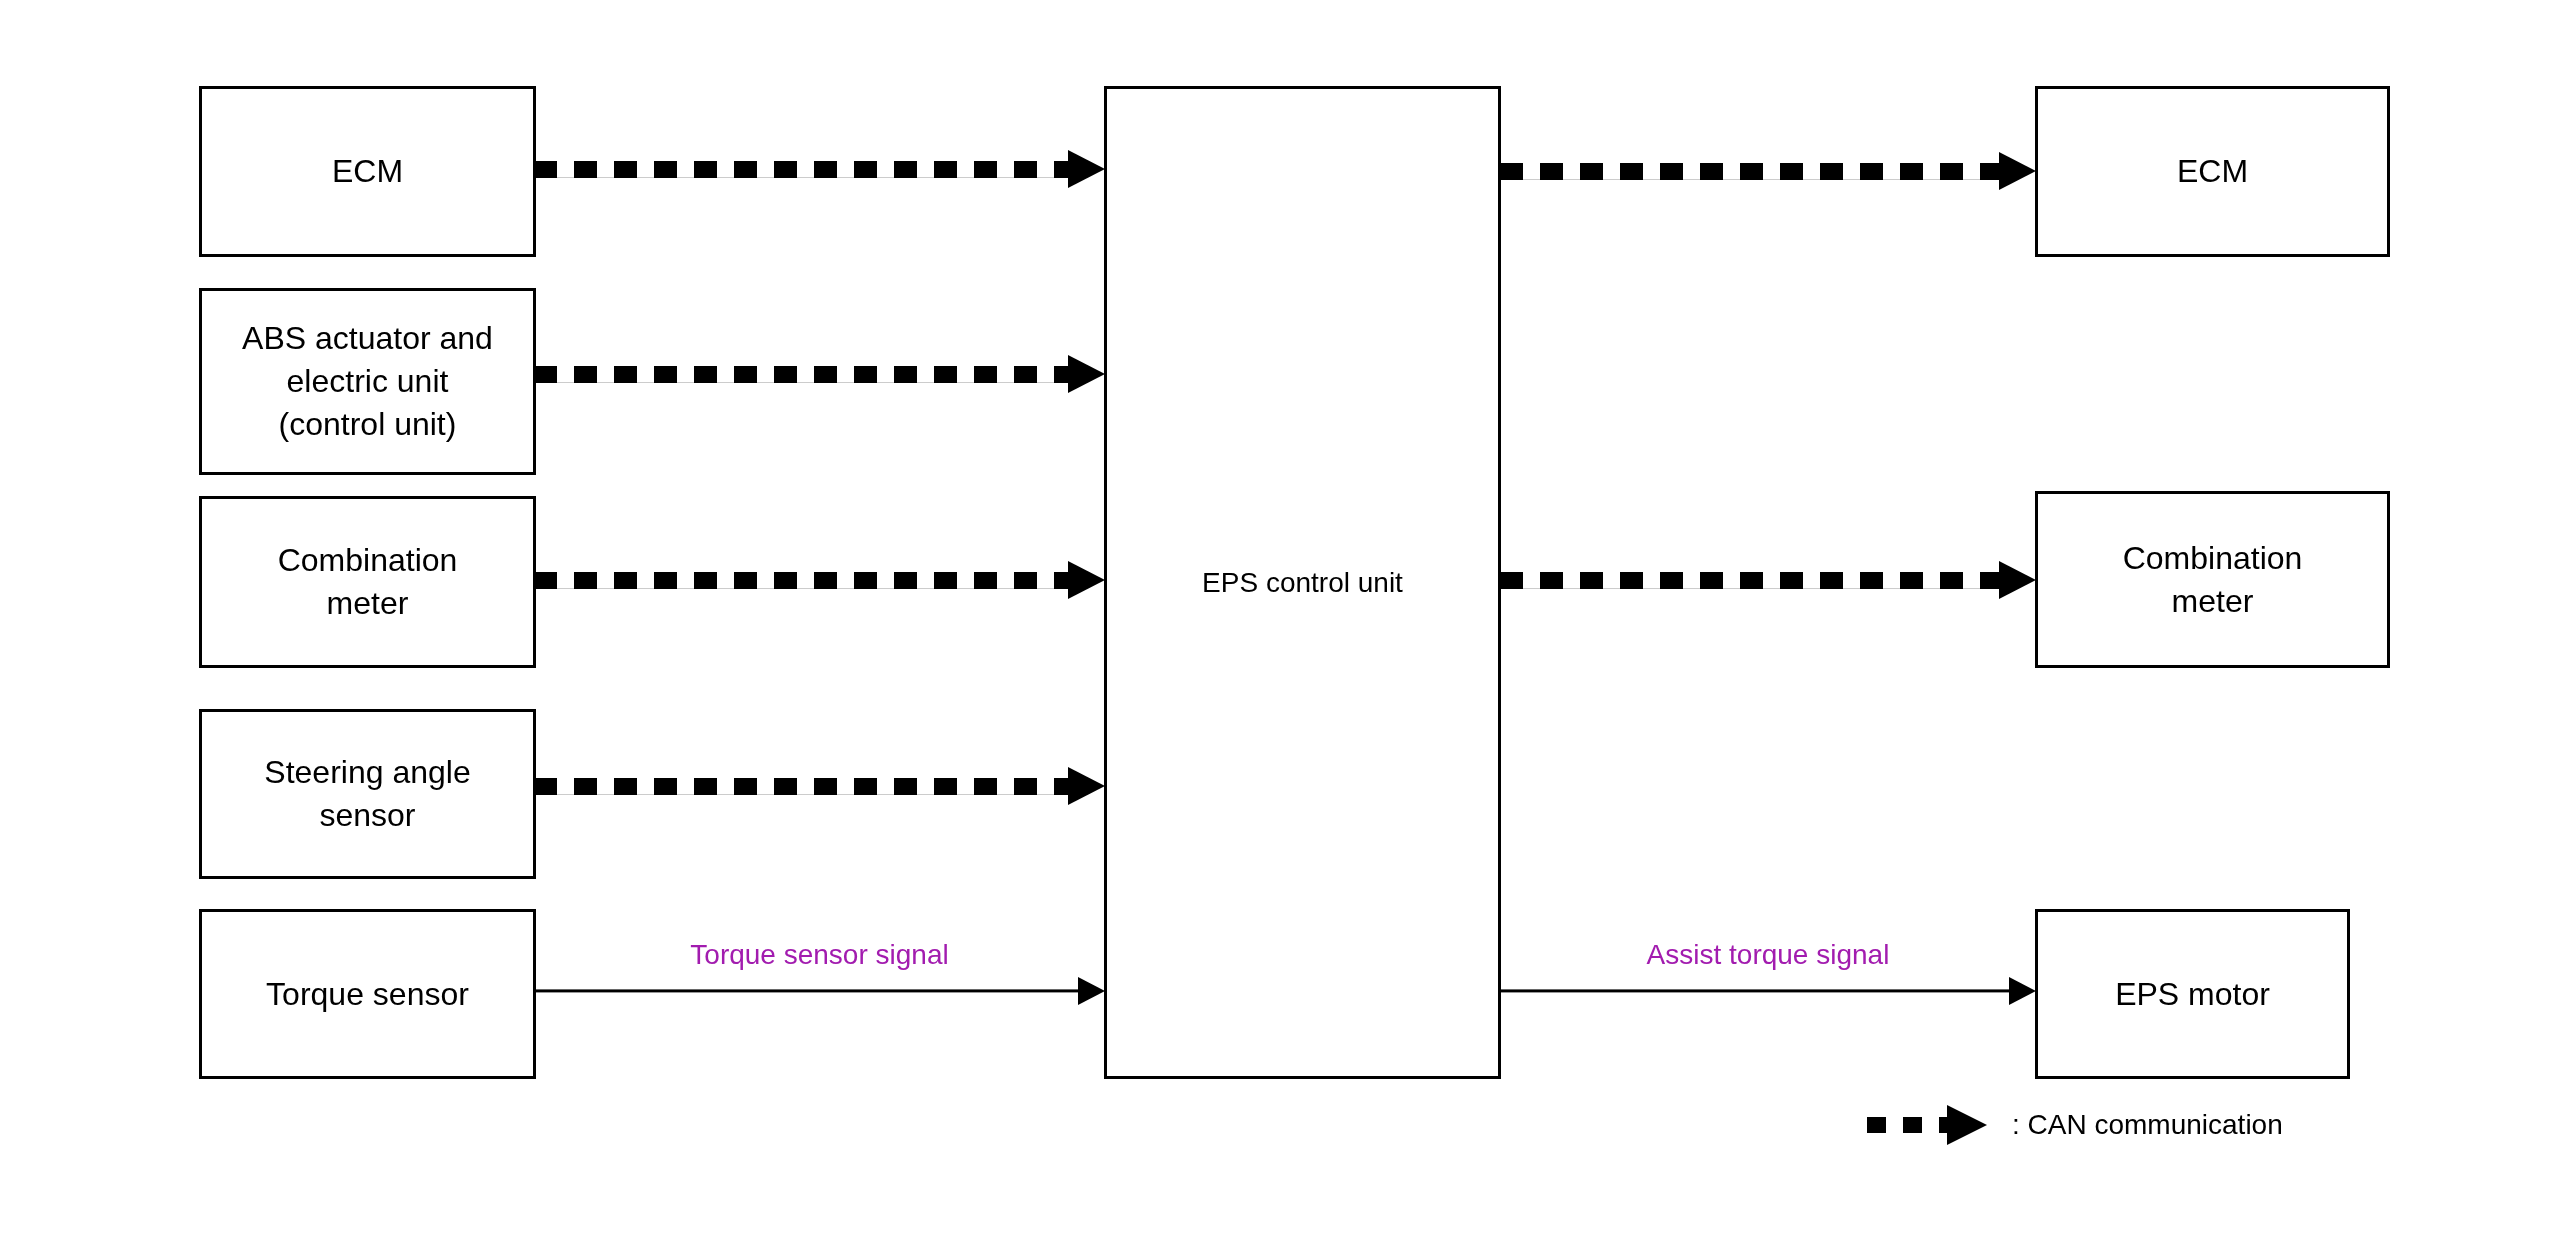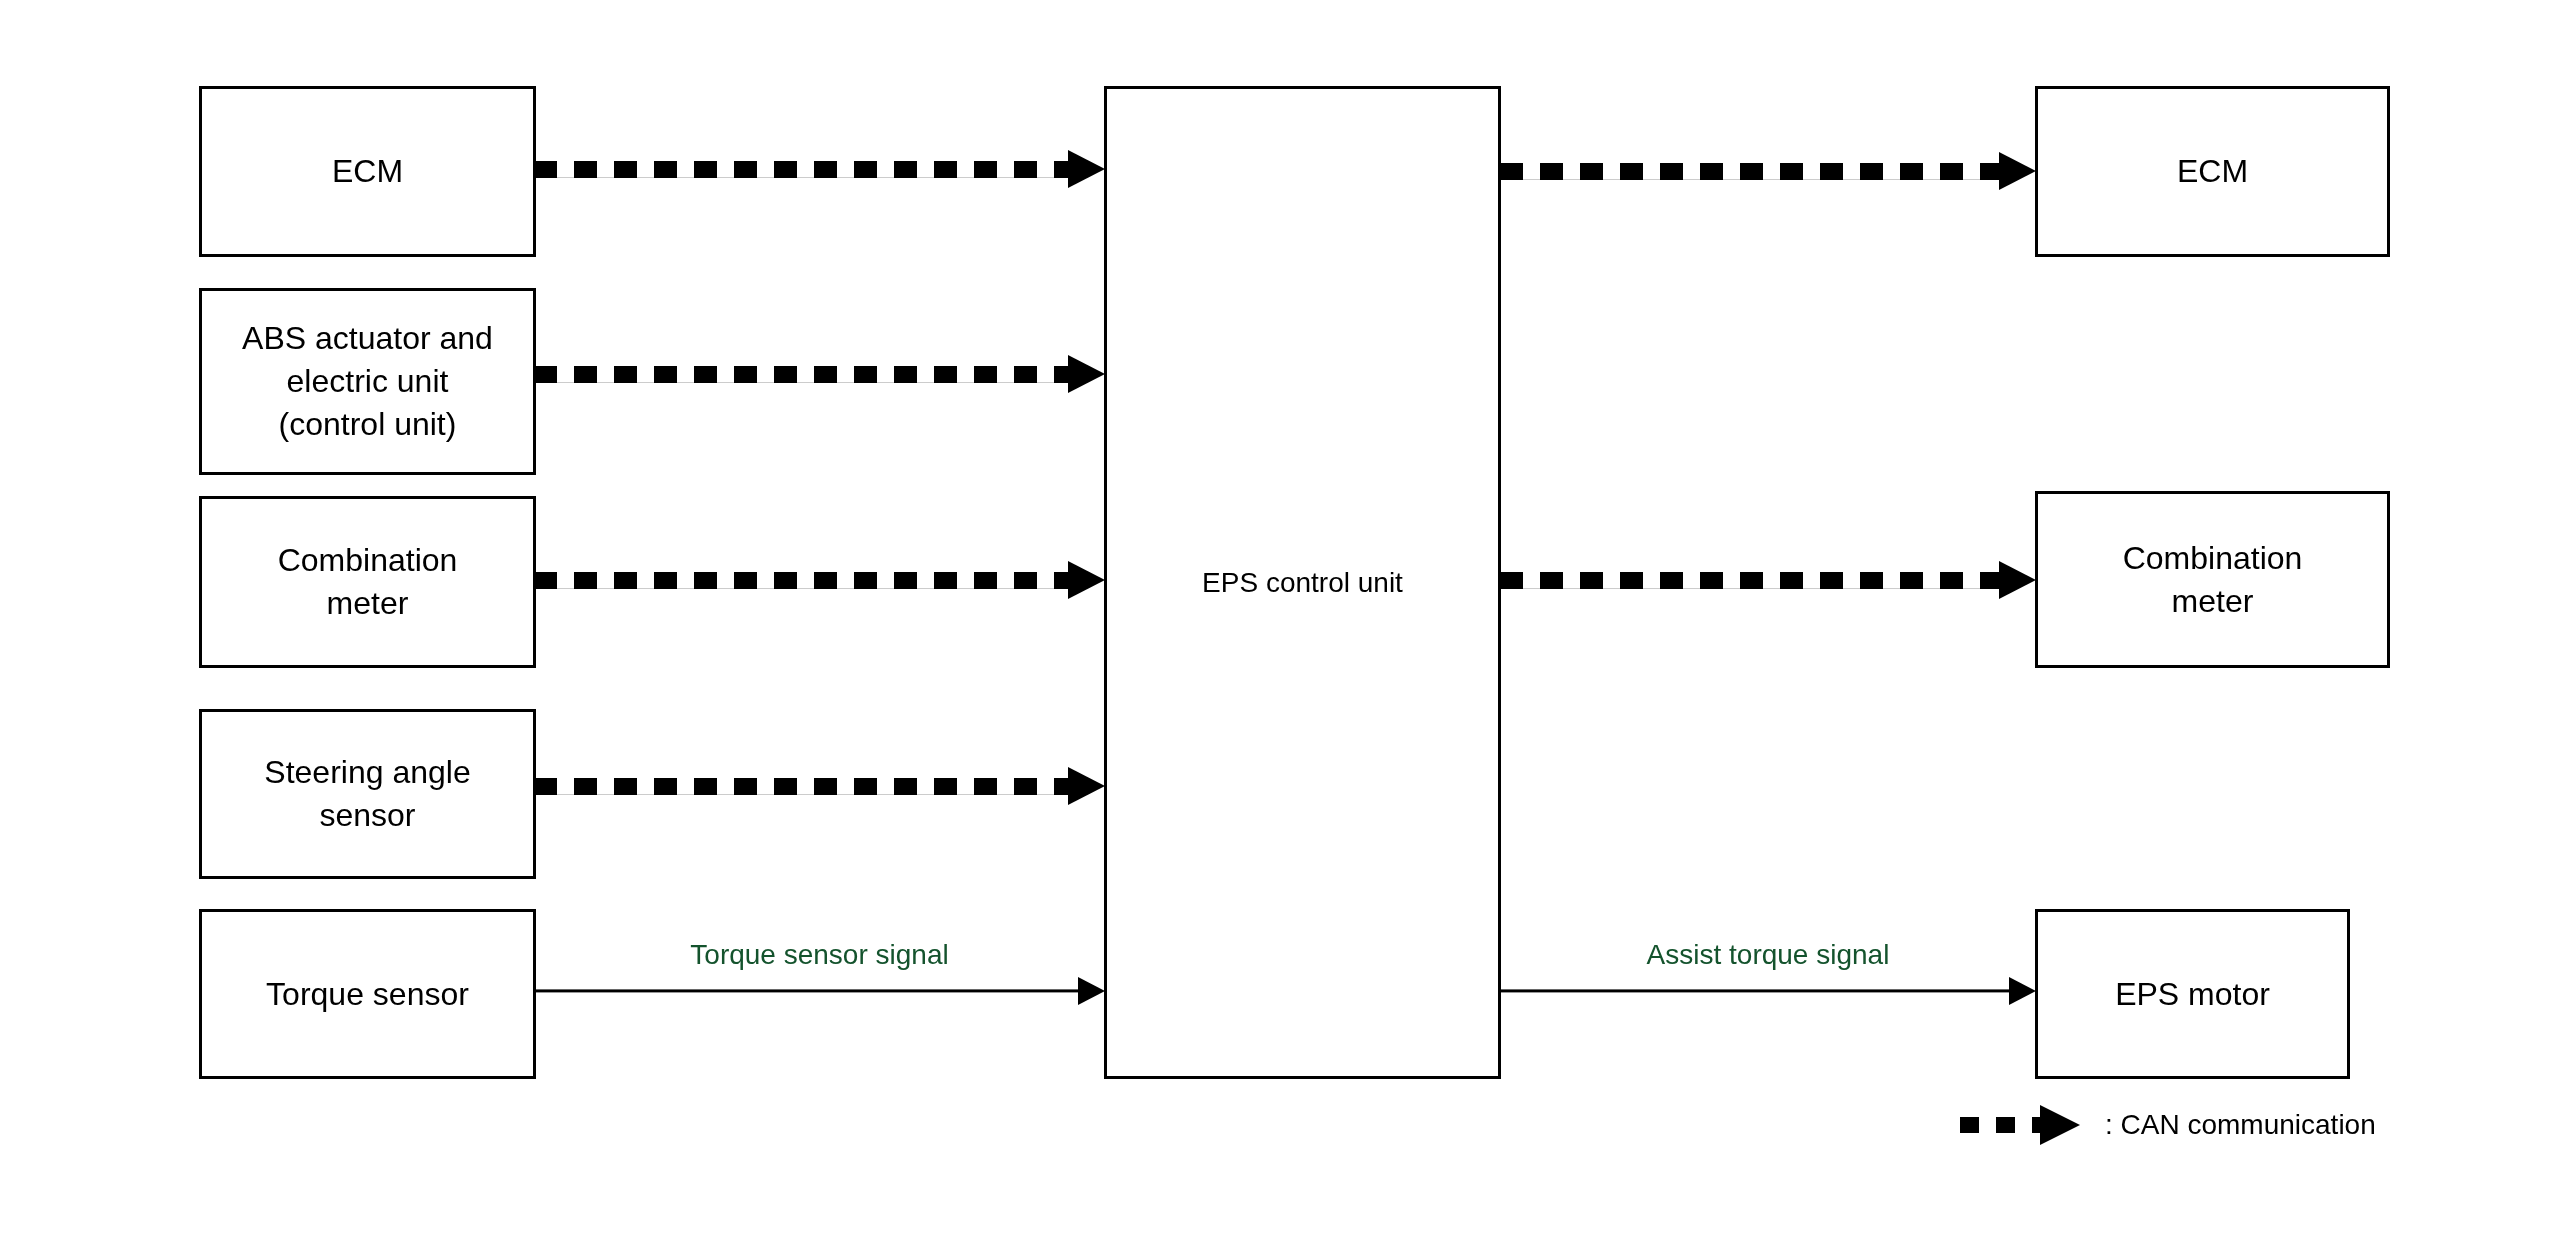--- a/index.html
+++ b/index.html
@@ -94,21 +94,21 @@
     width: 0;
     height: 0;
     transform: translateY(-50%);
     border-top: 14.7px solid transparent;
     border-bottom: 14.7px solid transparent;
     border-left: 27px solid #000000;
   }
   .sig-label {
     position: absolute;
     font-size: 28px;
-    color: #14532d;
+    color: #a21caf;
     text-align: center;
     white-space: nowrap;
   }
   
   #legend {
     position: absolute;
     display: flex;
     align-items: center;
   }
   #legend .legend-arrow {
@@ -212,21 +212,21 @@
     <div class="head"></div>
   </div>
 
   <div class="sig-label" style="left:1500px; top:939px; width:536px;">Assist torque signal</div>
 
   <div class="sig-arrow" style="left:1500px; top:988px; width:536px;">
     <div class="shaft" style="right:25.5px;"></div>
     <div class="head"></div>
   </div>
 
-  <div id="legend" style="left:1960px; top:1109px;text-align:right;">
+  <div id="legend" style="left:1867px; top:1109px;text-align:right;">
     <div class="legend-arrow">
       <div class="shaft"></div>
       <div class="head"></div>
     </div>
     <div class="legend-text">: CAN communication</div>
   </div>
 
 </div>
 
 

